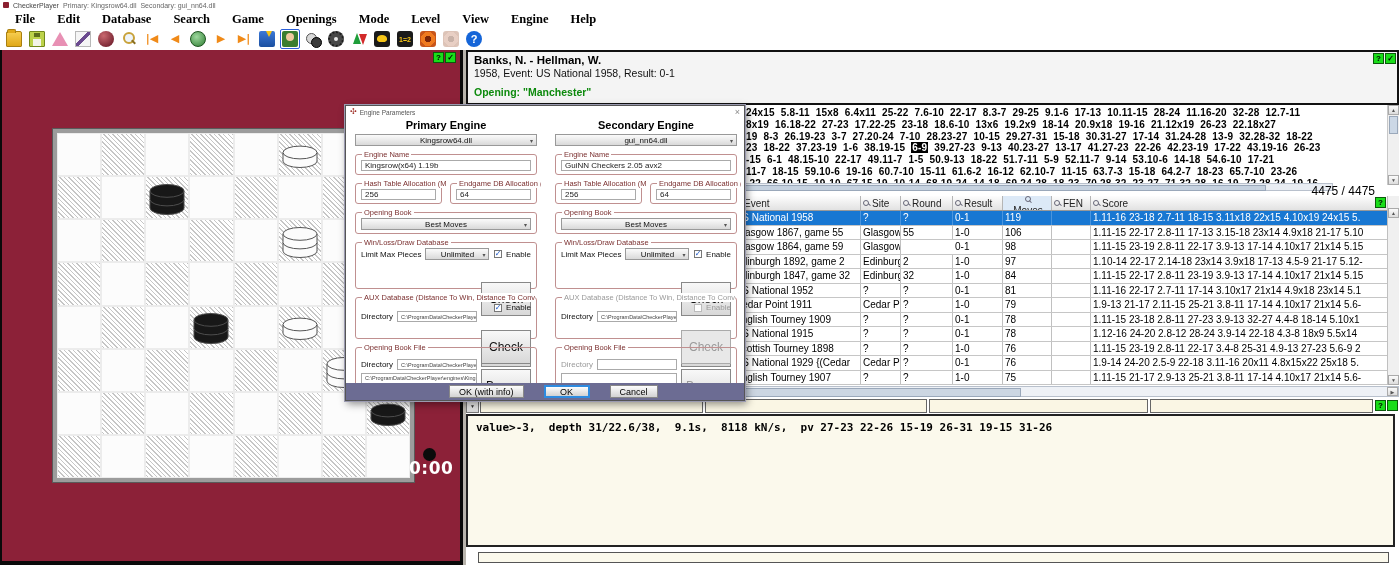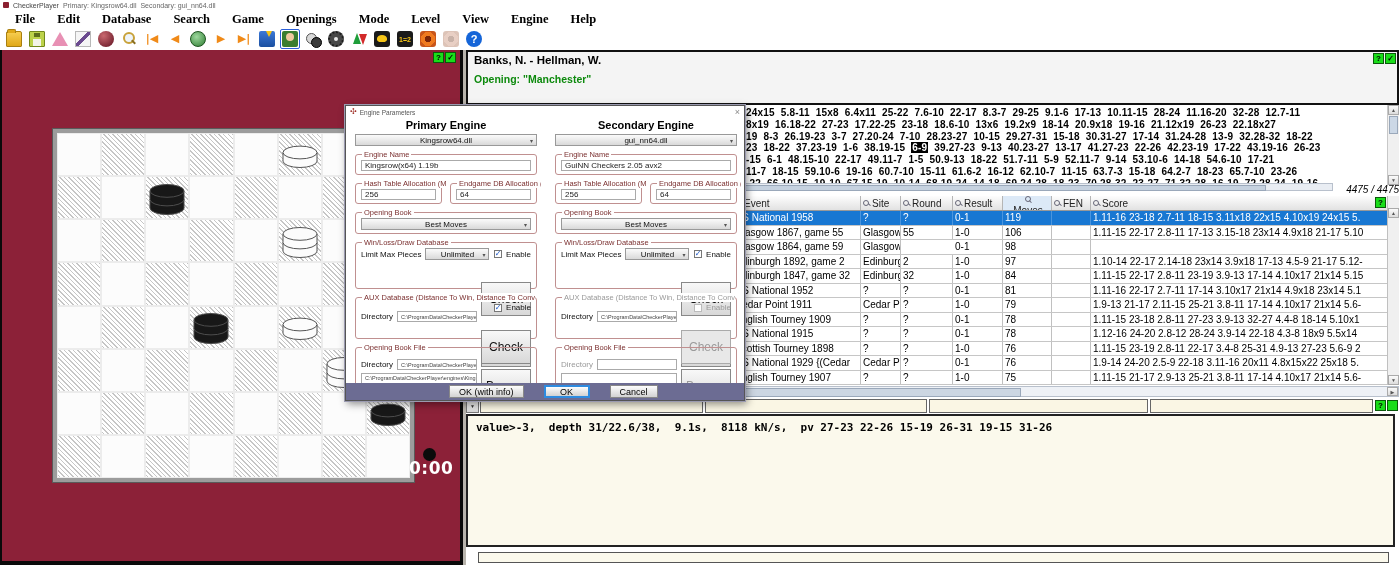--- a/index.html
+++ b/index.html
@@ -71,21 +71,21 @@
   .moves{position:absolute;left:0;top:55px;right:0;height:91px;background:#fff;overflow:hidden;}
   .moves-text{position:absolute;left:280px;top:2px;right:13px;overflow:hidden;height:78px;}
   .mline{font-size:10px;font-weight:bold;color:#000;white-space:nowrap;letter-spacing:0.2px;word-spacing:3px;height:11.8px;line-height:11.8px;}
   .mhl{background:#000;color:#fff;padding:0 1px;}
   .mv-vscroll{position:absolute;right:0;top:0;width:12px;height:80px;background:#f0f0f0;border-left:1px solid #c8c8c8;box-sizing:border-box;}
   .sc-arrow{position:absolute;left:0;width:11px;height:10px;background:linear-gradient(#fbfbfb,#dcdcdc);border:1px solid #aaa;box-sizing:border-box;
             font-size:5px;color:#555;display:flex;align-items:center;justify-content:center;}
   .mv-thumb{position:absolute;left:1px;top:11px;width:9px;height:18px;background:#ccd8e6;border:1px solid #9aa8ba;box-sizing:border-box;}
   .mv-hscroll{position:absolute;left:6px;right:66px;top:78px;height:8px;background:#e9edf3;border:1px solid #b8c0cc;box-sizing:border-box;}
   .mv-hthumb{position:absolute;left:1px;top:1px;width:92%;height:4px;background:#c6d2e0;border:1px solid #9aa8ba;}
-  .mv-counter{position:absolute;right:0;top:79px;font-size:10px;color:#000;font-style:italic;}
+  .mv-counter{position:absolute;right:24px;top:79px;font-size:12px;color:#000;}
   
   .gtable{position:absolute;left:267px;top:146px;right:0;height:189px;background:#fff;overflow:hidden;}
   .thead{display:flex;height:14px;background:linear-gradient(#fdfdfd,#e2e2e2);border-bottom:1px solid #999;}
   .th{display:flex;align-items:center;gap:2px;font-size:10px;color:#222;border-right:1px solid #b5b5b5;box-sizing:border-box;
       padding-left:2px;overflow:hidden;white-space:nowrap;flex:none;}
   .th.sorted{background:#dcE9f7;flex-direction:column;}
   .mag{width:7px;height:7px;position:relative;flex:none;}
   .mag::before{content:"";position:absolute;left:0;top:0;width:4px;height:4px;border:1px solid #667;border-radius:50%;}
   .mag::after{content:"";position:absolute;left:4.5px;top:4.5px;width:2.5px;height:1px;background:#667;transform:rotate(45deg);}
   .trow{display:flex;height:13.5px;border-bottom:1px solid #c6c6c6;background:#fff;}
@@ -373,20 +373,21 @@
             </svg></div>
         </div>
       <div class="turn-dot"></div>
       <div class="clock">0:00</div>
     </div>
 
     <div class="right-panel">
 
       <div class="game-info">
         <div class="gi-players">Banks, N. - Hellman, W.</div>
+        <div class="gi-details">1958, Event: US National 1958, Result: 0-1</div>
         <div class="gi-opening">Opening: "Manchester"</div>
         <div class="corner-btns" style="top:1px;right:1px;">
           <div class="gbtn">?</div>
           <div class="gbtn">✓</div>
         </div>
       </div>
 
       <div class="moves">
         <div class="moves-text" id="moves-lines">
             <div class="mline">24x15 5.8-11 15x8 6.4x11 25-22 7.6-10 22-17 8.3-7 29-25 9.1-6 17-13 10.11-15 28-24 11.16-20 32-28 12.7-11</div>
@@ -458,20 +459,21 @@
               <div class="td" style="width: 39px;"></div>
               <div class="td" style="width: 297px;">1.11-15 22-17 2.8-11 17-13 3.15-18 23x14 4.9x18 21-17 5.10</div>
             </div>
             <div class="trow">
               <div class="td" style="width: 128px;">Glasgow 1864, game 59</div>
               <div class="td" style="width: 40px;">Glasgow</div>
               <div class="td" style="width: 52px; margin-top: 16px;">59</div>
               <div class="td" style="width: 50px;">0-1</div>
               <div class="td" style="width: 49px;">98</div>
               <div class="td" style="width: 39px;"></div>
+              <div class="td" style="width: 297px;">1.11-15 23-19 2.8-11 22-17 3.9-13 17-14 4.10x17 21x14 5.15</div>
             </div>
             <div class="trow">
               <div class="td" style="width: 128px;">Edinburgh 1892, game 2</div>
               <div class="td" style="width: 40px;">Edinburgh</div>
               <div class="td" style="width: 52px;">2</div>
               <div class="td" style="width: 50px;">1-0</div>
               <div class="td" style="width: 49px;">97</div>
               <div class="td" style="width: 39px;"></div>
               <div class="td" style="width: 297px;">1.10-14 22-17 2.14-18 23x14 3.9x18 17-13 4.5-9 21-17 5.12-</div>
             </div>

